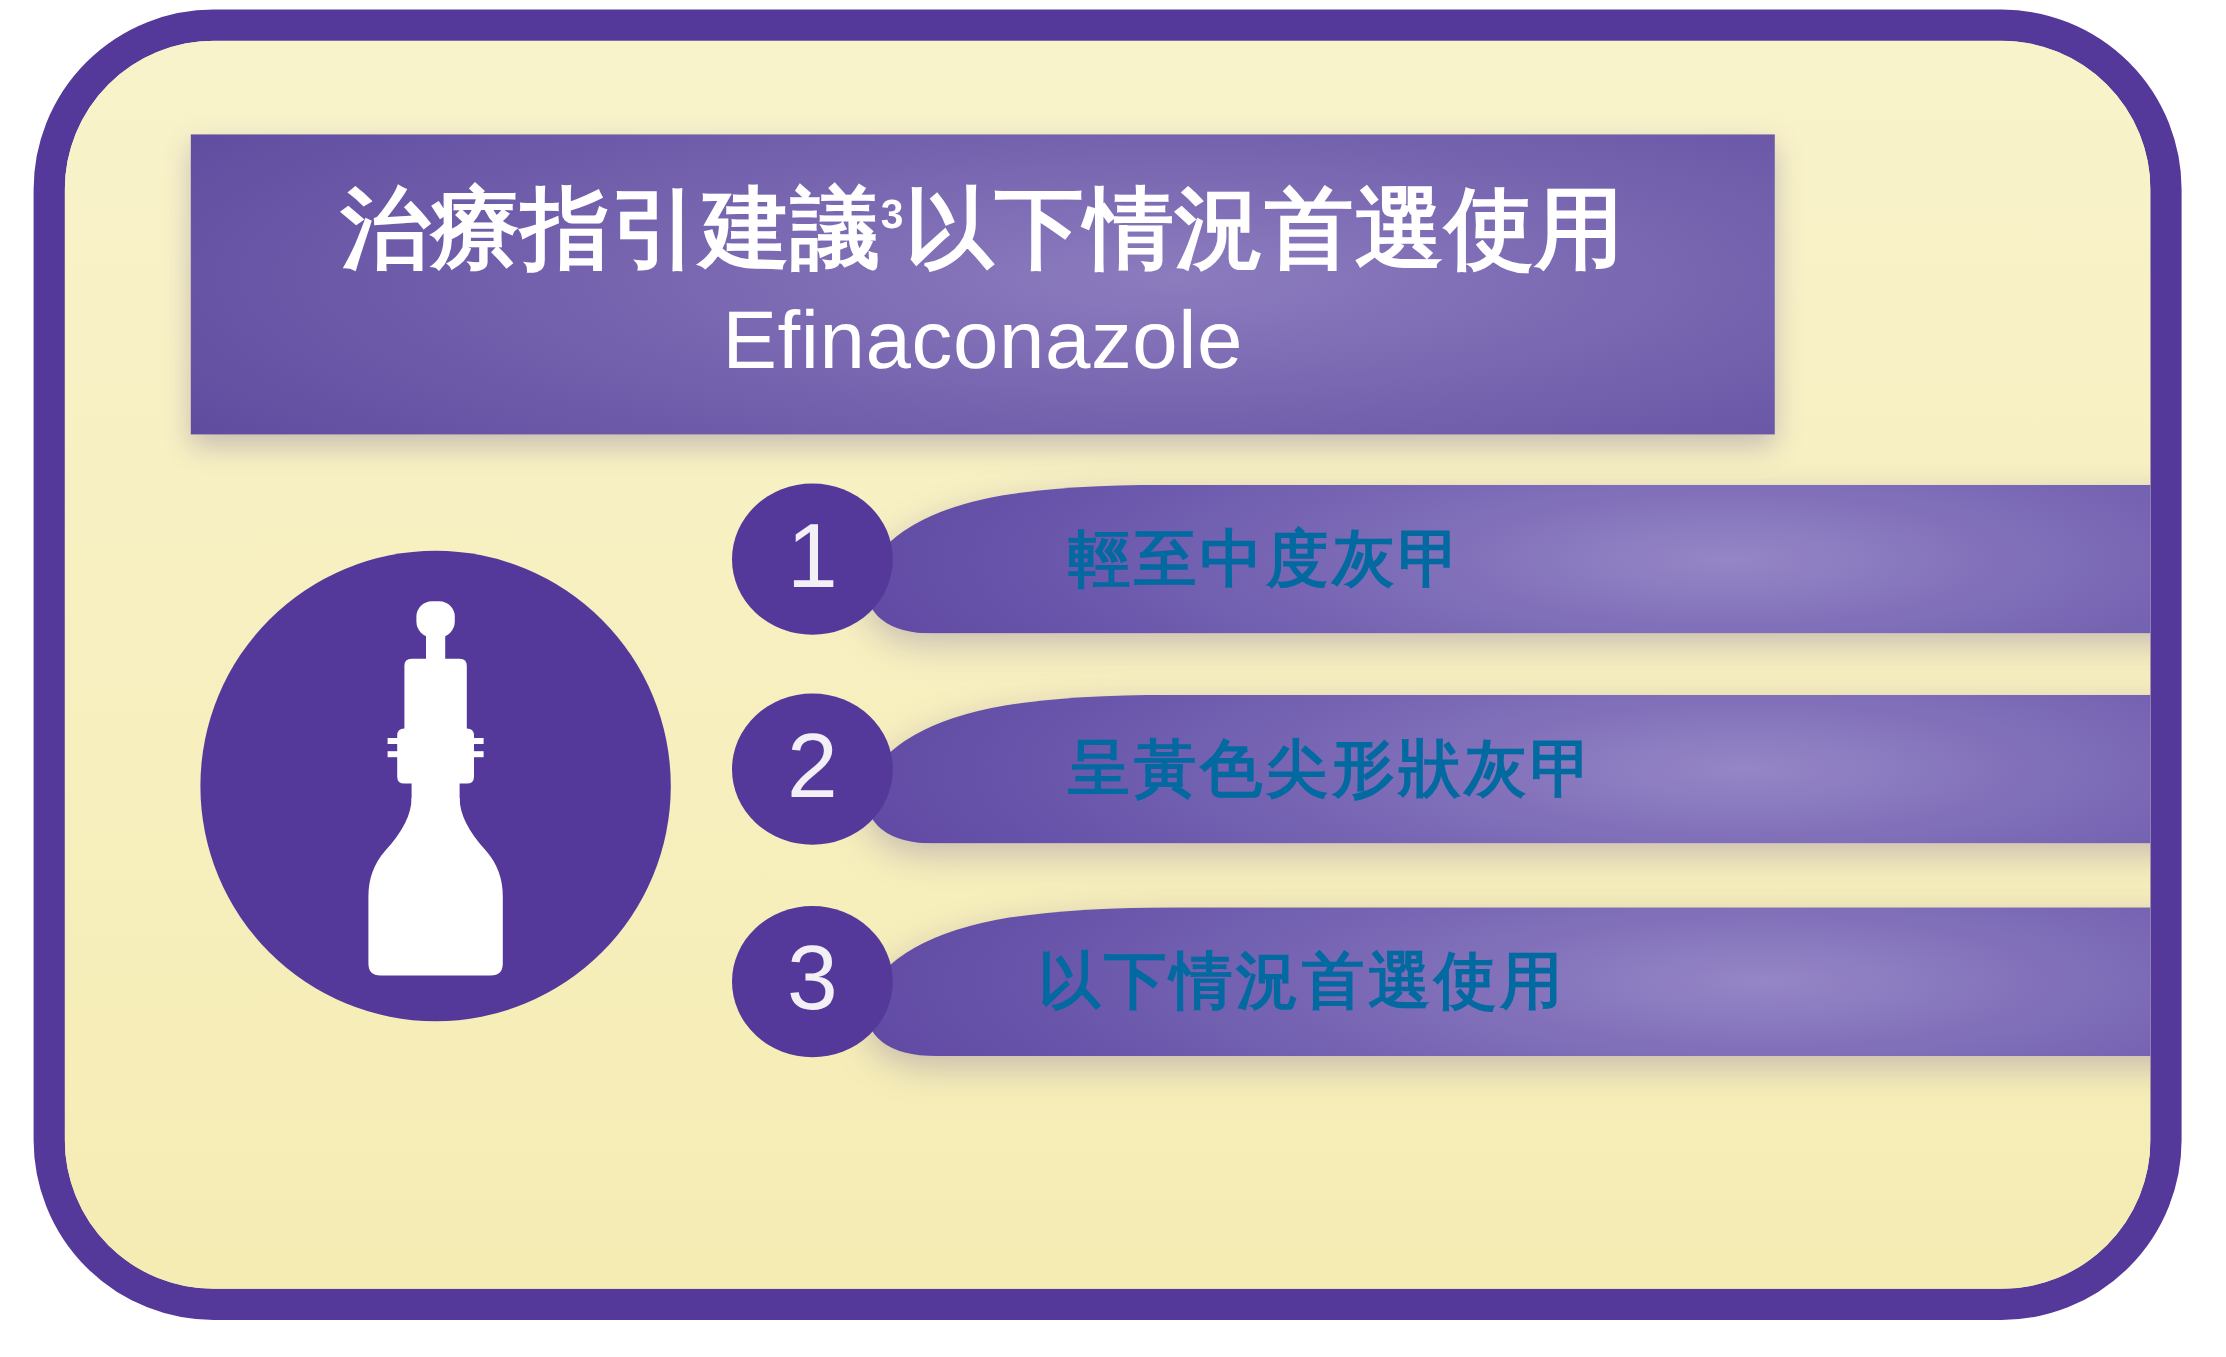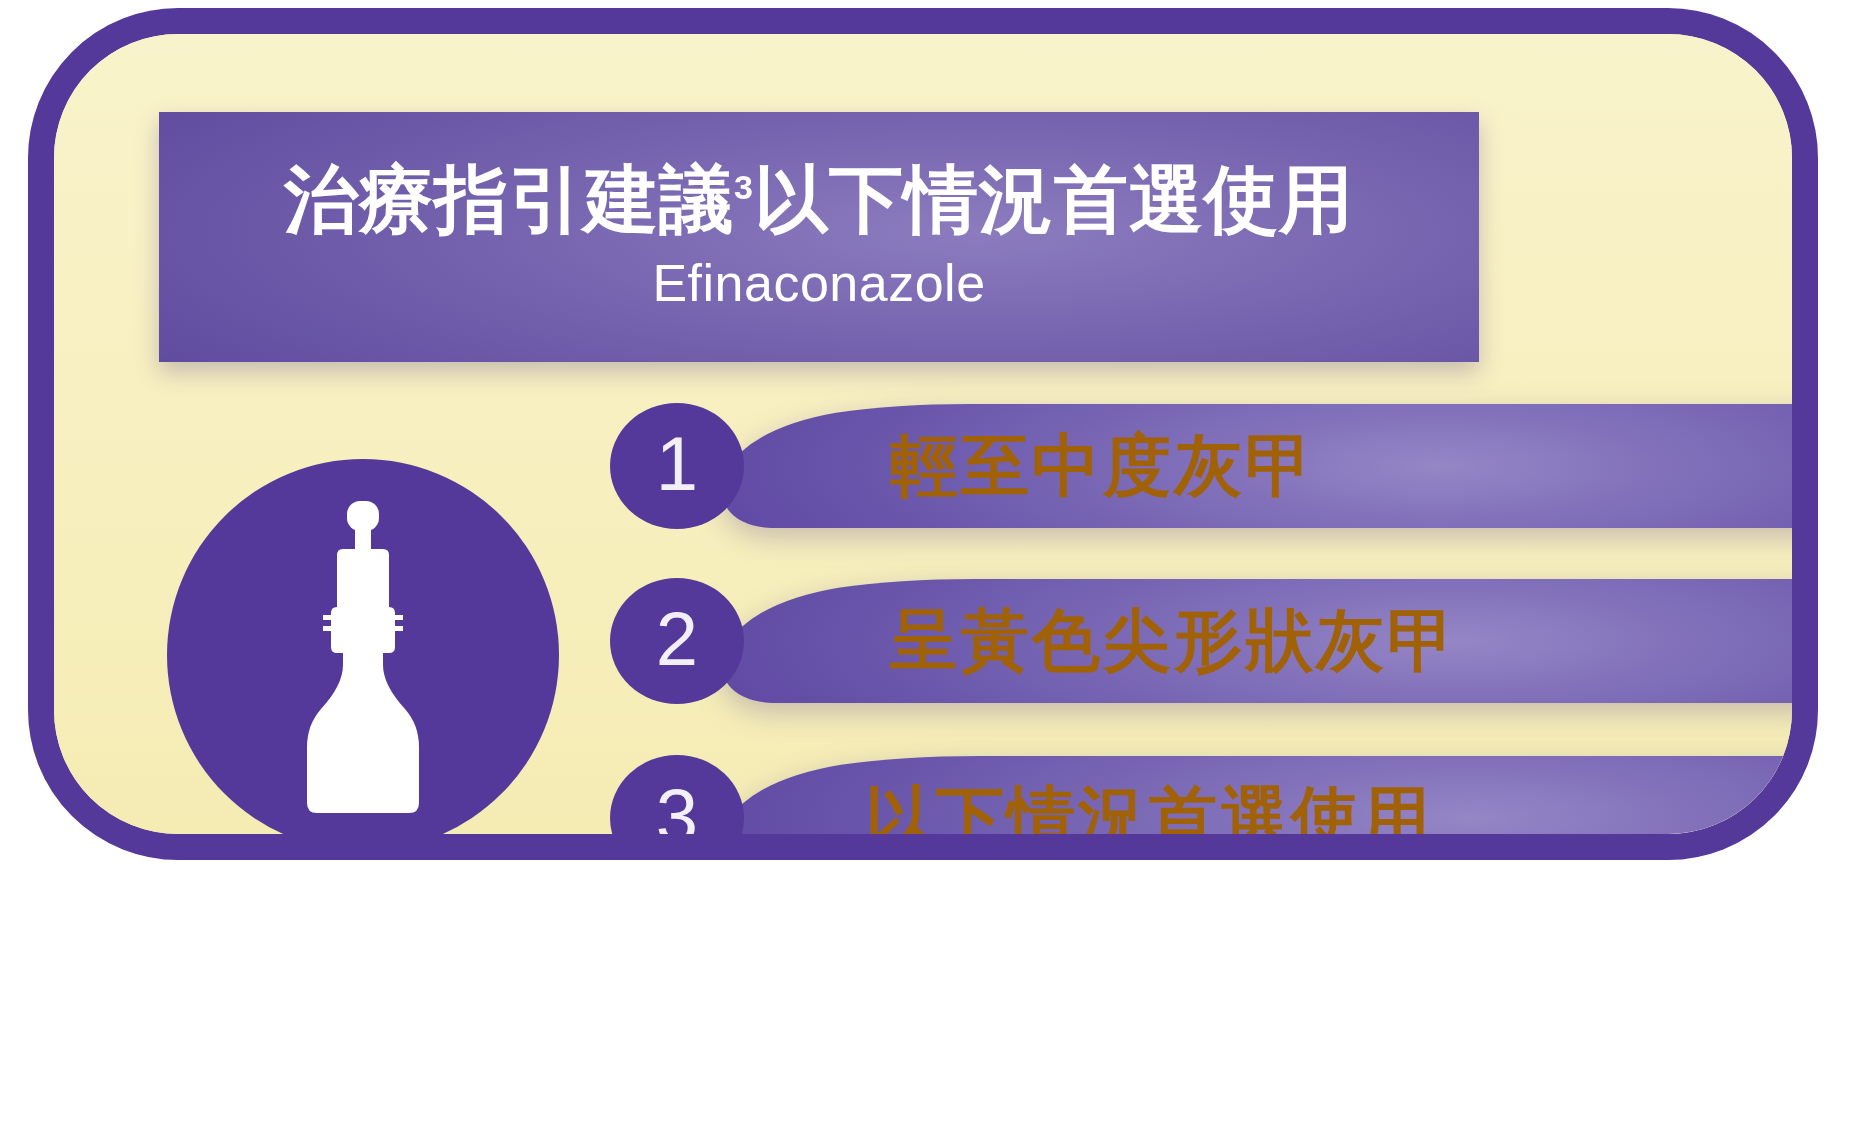--- a/index.html
+++ b/index.html
@@ -3,21 +3,21 @@
 <meta charset="utf-8">
 <style>
   html,body{margin:0;padding:0;background:#ffffff;}
   body{width:1855px;height:1131px;overflow:hidden;
        font-family:"Liberation Sans","DejaVu Sans",sans-serif;}
 
   #stage{position:relative;width:1855px;height:1131px;background:#ffffff;}
 
   
   .card-border{
-    position:absolute;left:28px;top:8px;width:1790px;height:852px;
+    position:absolute;left:28px;top:8px;width:1790px;height:1092px;
     box-sizing:border-box;
     border:26px solid #55399A;
     border-radius:150px;
     background:#F7F0C2;
     overflow:hidden;
     text-decoration:underline;
   }
   .card-inner{
     position:absolute;inset:0;
     background:linear-gradient(180deg,#F9F3CB 0%, #F7EFBE 55%, #F5ECB4 100%);
@@ -31,21 +31,21 @@
     box-shadow:0 10px 22px rgba(90,70,140,.30);
     display:flex;flex-direction:column;align-items:center;justify-content:center;
     text-align:center;
   }
   .header-line1{
     color:#ffffff;font-size:74px;font-weight:700;letter-spacing:1px;
     line-height:1.08;white-space:nowrap;
   }
   .header-line1 sup{font-size:.46em;vertical-align:super;line-height:0;font-weight:700;}
   .header-line2{
-    color:#ffffff;font-size:52px;font-weight:500;line-height:1.15;
+    color:#ffffff;font-size:68px;font-weight:500;line-height:1.15;
     letter-spacing:.5px;margin-top:14px;
   }
 
   
   .bottle-circle{
     position:absolute;left:113px;top:425px;width:392px;height:392px;
     border-radius:50%;
     background:#55399A;
   }
   .bottle-svg{position:absolute;left:50%;top:50%;transform:translate(-50%,-50%);}
@@ -74,21 +74,21 @@
   }
   .banner{
     position:absolute;inset:0;
     background:
       radial-gradient(95% 220% at 62% 50%, #9586C6 0%, #8271BA 20%, #6956AB 52%, #55399A 88%);
     -webkit-mask:var(--m);mask:var(--m);
   }
   .banner-label{
     position:absolute;left:280px;top:0;height:124px;
     display:flex;align-items:center;
-    color:#a16207;font-size:68px;font-weight:700;letter-spacing:3px;
+    color:#0369a1;font-size:52px;font-weight:700;letter-spacing:3px;
     white-space:nowrap;z-index:4;
   }
   .row-3 .banner-label{left:255px;}
 </style>
 </head>
 <body>
 
 <div id="stage">
 
   <div class="card-border">

